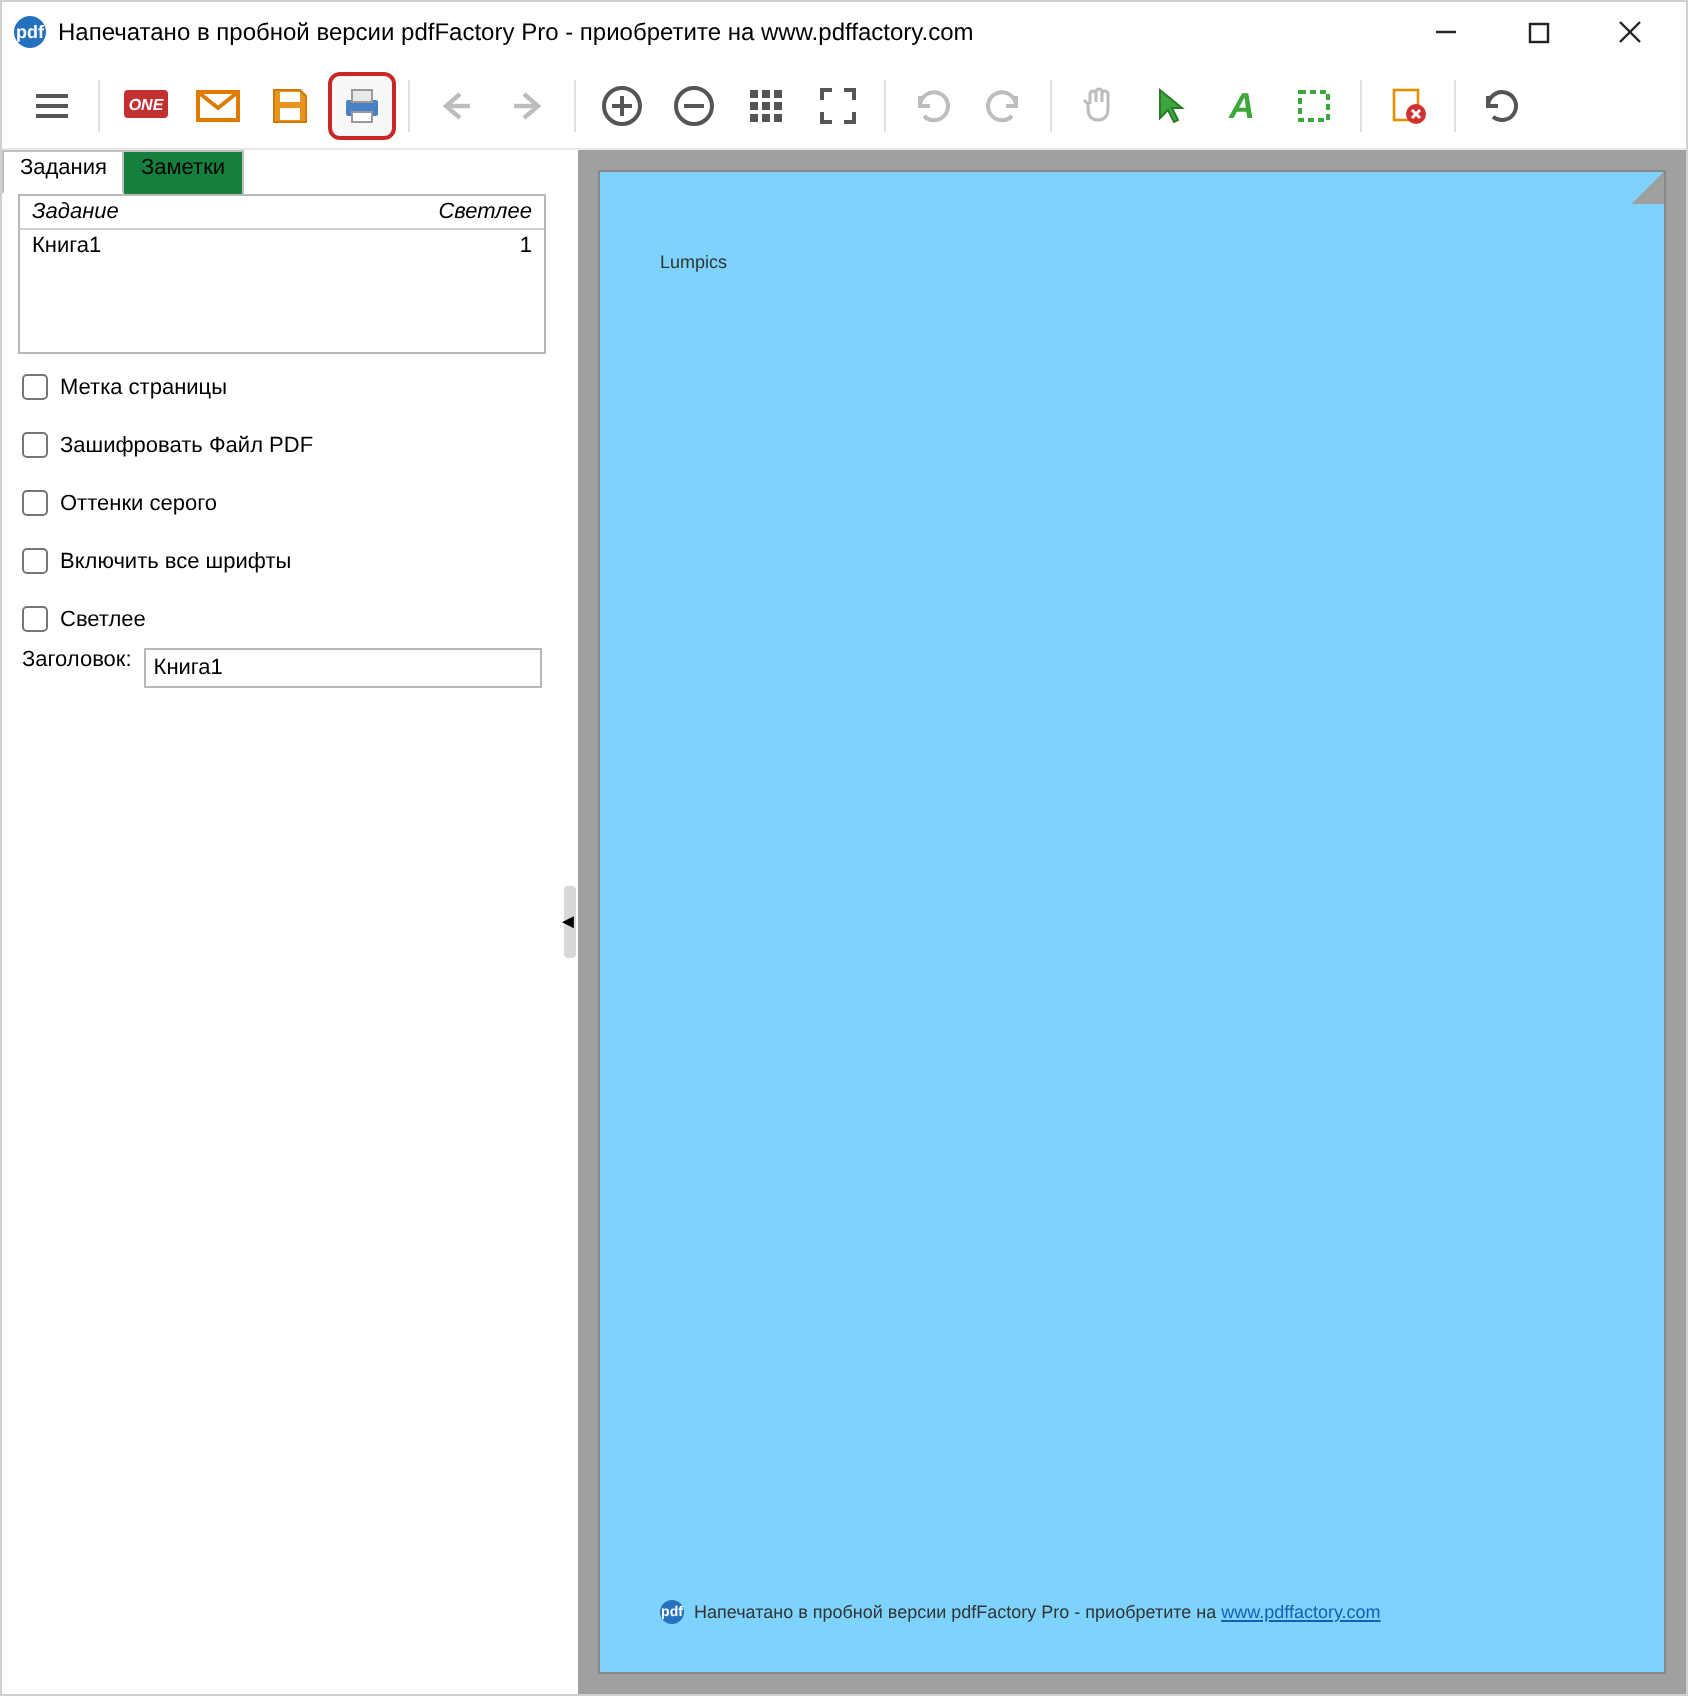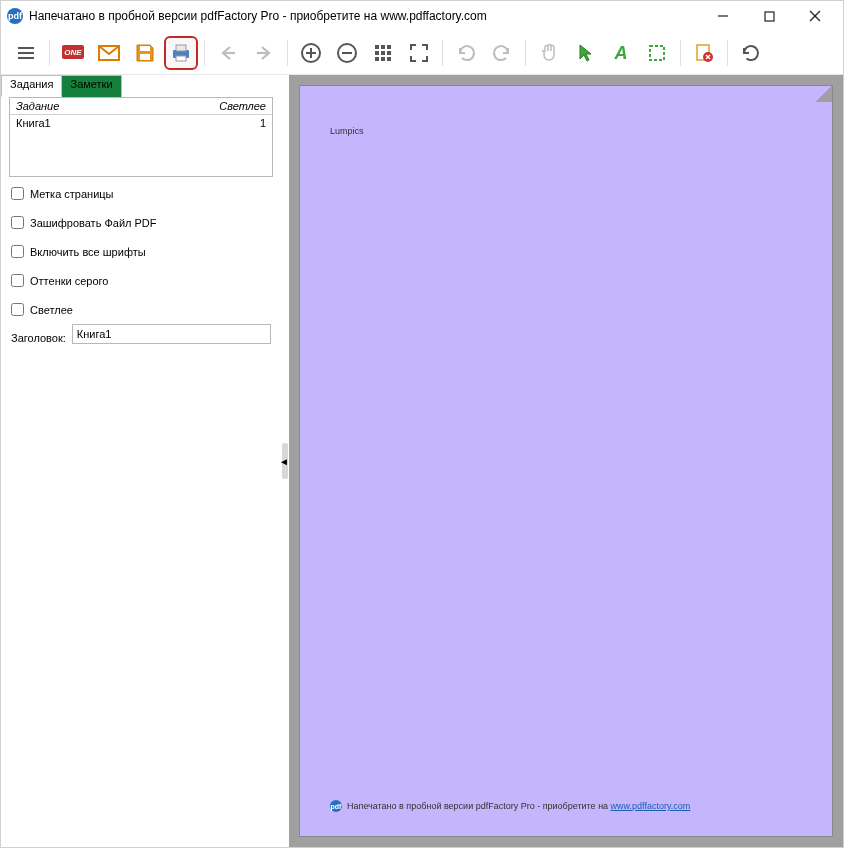--- a/index.html
+++ b/index.html
@@ -29,29 +29,29 @@
   .tab { padding: 2px 8px; font-size: 11px; border: 1px solid #c0c0c0; border-bottom: none; background: #15803d; color: #000; margin-right: -1px; }
   .tab.active { background: #fff; border-bottom: 1px solid #fff; position: relative; z-index: 1; }
   .taskbox { border: 1px solid #b8b8b8; margin: 0 8px 8px 8px; height: 80px; font-size: 11px; }
   .taskbox-header { display: flex; border-bottom: 1px solid #d0d0d0; padding: 2px 6px; color: #000; font-style: italic; }
   .taskbox-header .col1 { flex: 1; }
   .taskbox-row { display: flex; padding: 2px 6px; color: #000; }
   .taskbox-row .col1 { flex: 1; }
   .checks { padding: 2px 10px; display: flex; flex-direction: column; gap: 16px; }
   .check { display: flex; align-items: center; gap: 6px; font-size: 11px; color: #000; }
   .check input { width: 13px; height: 13px; }
-  .titlefield { display: flex; align-items: flex-end; padding: 6px 10px; gap: 6px; font-size: 11px; }
+  .titlefield { display: flex; align-items: flex-start; padding: 6px 10px; gap: 6px; font-size: 11px; }
   .titlefield input { flex: 1; border: 1px solid #b8b8b8; font-size: 11px; padding: 2px 4px; height: 20px; }
 
   .splitter { width: 8px; background: #fff; display: flex; align-items: center; justify-content: center; position: relative; }
   .splitter-handle { width: 6px; height: 36px; background: #d8d8d8; border-radius: 2px; }
   .splitter-arrow { position: absolute; left: -2px; color: #000; font-size: 10px; }
 
   .preview { flex: 1; background: #a0a0a0; padding: 10px; position: relative; overflow: hidden; }
-  .page { width: 100%; height: 100%; background: #c4b5fd; border: 1px solid #888; position: relative; padding: 40px 30px 24px 30px; display: flex; flex-direction: column; }
+  .page { width: 100%; height: 100%; background: #7dd3fc; border: 1px solid #888; position: relative; padding: 40px 30px 24px 30px; display: flex; flex-direction: column; }
   .page-corner { position: absolute; top: 0; right: 0; width: 16px; height: 16px; background: linear-gradient(135deg, transparent 49%, #a0a0a0 50%); }
   .page-content { font-size: 9px; color: #333; }
   .page-footer { margin-top: auto; display: flex; align-items: center; gap: 5px; font-size: 9px; color: #333; }
   .page-footer .fp-icon { width: 12px; height: 12px; border-radius: 6px; background: #2670c0; color: #fff; font-size: 7px; font-weight: bold; display: flex; align-items: center; justify-content: center; }
   .page-footer a { color: #1a5db4; text-decoration: underline; }
 </style>
 </head>
 <body>
 
 <div class="window">
@@ -235,25 +235,25 @@
         <label class="check">
             <input type="checkbox" style="">
             <span>Метка страницы</span>
           </label>
         <label class="check">
             <input type="checkbox" style="">
             <span>Зашифровать Файл PDF</span>
           </label>
         <label class="check">
             <input type="checkbox" style="">
+            <span>Оттенки серого</span>
+          </label>
+        <label class="check">
+            <input type="checkbox" style="">
             <span>Включить все шрифты</span>
-          </label>
-        <label class="check">
-            <input type="checkbox" style="">
-            <span>Оттенки серого</span>
           </label>
         <label class="check">
             <input type="checkbox" style="">
             <span>Светлее</span>
           </label>
       </div>
       <div class="titlefield">
         <span>Заголовок:</span>
         <input type="text" value="Книга1" style="">
       </div>

